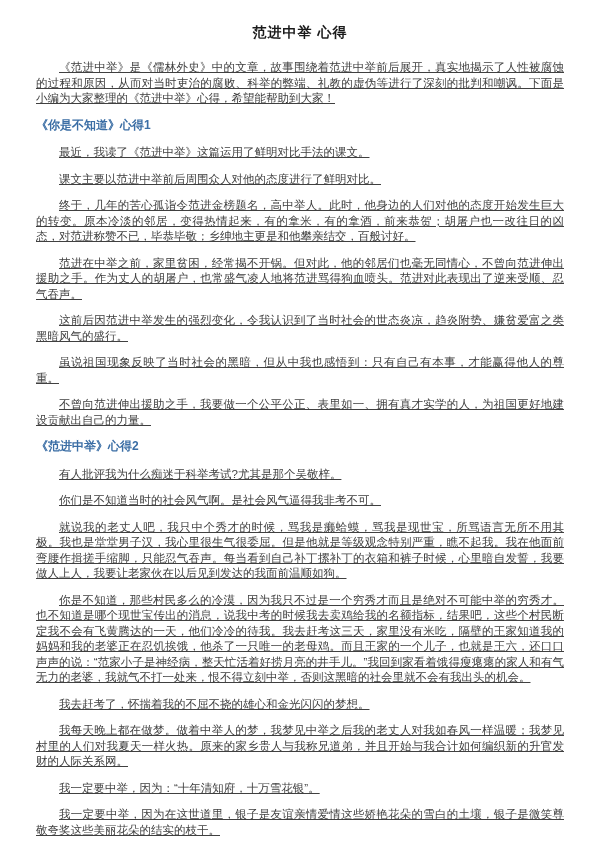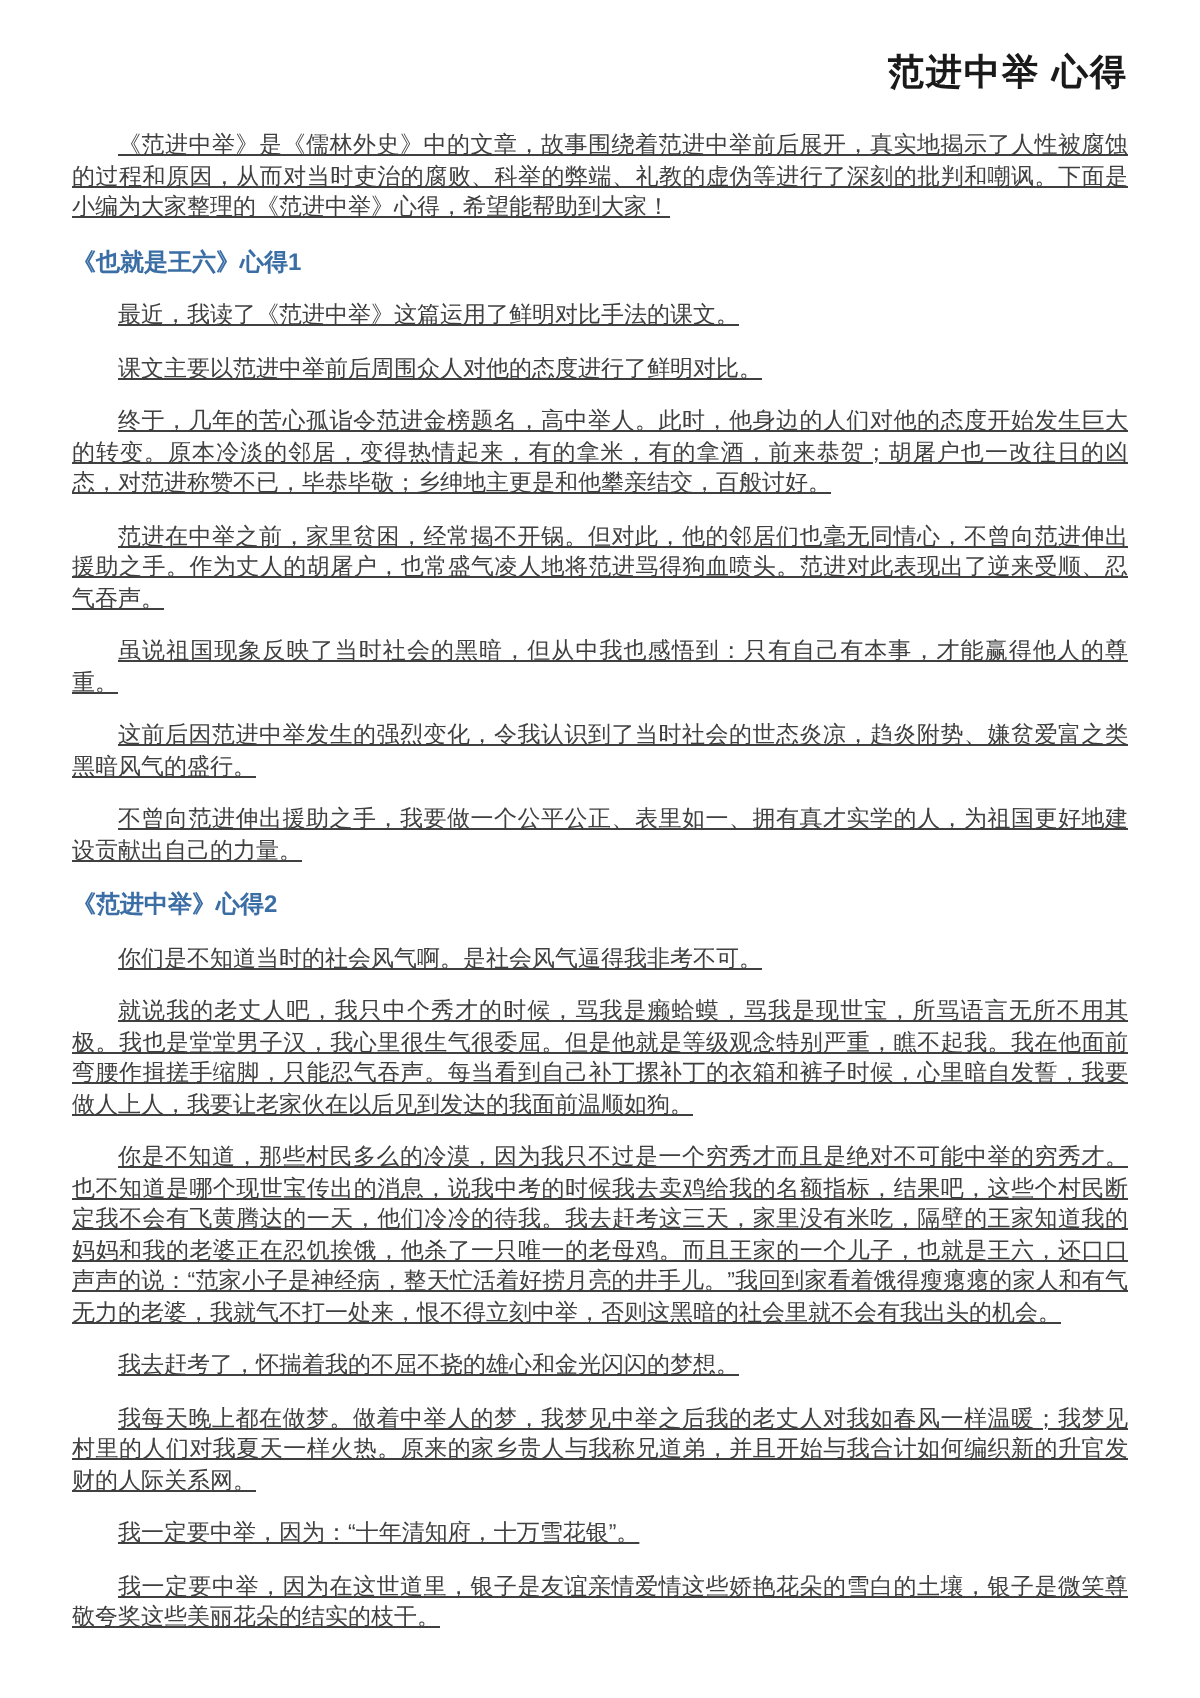--- a/index.html
+++ b/index.html
@@ -14,24 +14,24 @@
     font-family:"Liberation Sans","DejaVu Sans",sans-serif;
     width:600px;
   }
   .page{
     width:600px;
     min-height:849px;
     background:var(--bg);
     padding:16px 36px 20px 36px;
   }
   .title{
-    font-size:18px;
+    font-size:14px;
     font-weight:bold;
     color:var(--title-color);
-    text-align:right;
+    text-align:center;
     letter-spacing:1px;
     margin:8px 0 18px 0;
   }
   .para{
     font-size:11.5px;
     line-height:15.5px;
     color:var(--text-color);
     text-align:justify;
     text-indent:2em;
     margin-bottom:11px;
@@ -46,29 +46,30 @@
     margin:4px 0 12px 0;
   }
 </style>
 </head>
 <body>
 
 <div class="page">
   <h1 class="title">范进中举 心得</h1>
   <div>
       <p class="para">《范进中举》是《儒林外史》中的文章，故事围绕着范进中举前后展开，真实地揭示了人性被腐蚀的过程和原因，从而对当时吏治的腐败、科举的弊端、礼教的虚伪等进行了深刻的批判和嘲讽。下面是小编为大家整理的《范进中举》心得，希望能帮助到大家！</p>
-      <h2 class="section-heading">《也就是王六》心得1</h2>
+      <h2 class="section-heading">《你是不知道》心得1</h2>
       <p class="para">最近，我读了《范进中举》这篇运用了鲜明对比手法的课文。</p>
       <p class="para">课文主要以范进中举前后周围众人对他的态度进行了鲜明对比。</p>
       <p class="para">终于，几年的苦心孤诣令范进金榜题名，高中举人。此时，他身边的人们对他的态度开始发生巨大的转变。原本冷淡的邻居，变得热情起来，有的拿米，有的拿酒，前来恭贺；胡屠户也一改往日的凶态，对范进称赞不已，毕恭毕敬；乡绅地主更是和他攀亲结交，百般讨好。</p>
       <p class="para">范进在中举之前，家里贫困，经常揭不开锅。但对此，他的邻居们也毫无同情心，不曾向范进伸出援助之手。作为丈人的胡屠户，也常盛气凌人地将范进骂得狗血喷头。范进对此表现出了逆来受顺、忍气吞声。</p>
+      <p class="para">这前后因范进中举发生的强烈变化，令我认识到了当时社会的世态炎凉，趋炎附势、嫌贫爱富之类黑暗风气的盛行。</p>
       <p class="para">虽说祖国现象反映了当时社会的黑暗，但从中我也感悟到：只有自己有本事，才能赢得他人的尊重。</p>
-      <p class="para">这前后因范进中举发生的强烈变化，令我认识到了当时社会的世态炎凉，趋炎附势、嫌贫爱富之类黑暗风气的盛行。</p>
       <p class="para">不曾向范进伸出援助之手，我要做一个公平公正、表里如一、拥有真才实学的人，为祖国更好地建设贡献出自己的力量。</p>
       <h2 class="section-heading">《范进中举》心得2</h2>
+      <p class="para">有人批评我为什么痴迷于科举考试?尤其是那个吴敬梓。</p>
       <p class="para">你们是不知道当时的社会风气啊。是社会风气逼得我非考不可。</p>
       <p class="para">就说我的老丈人吧，我只中个秀才的时候，骂我是癞蛤蟆，骂我是现世宝，所骂语言无所不用其极。我也是堂堂男子汉，我心里很生气很委屈。但是他就是等级观念特别严重，瞧不起我。我在他面前弯腰作揖搓手缩脚，只能忍气吞声。每当看到自己补丁摞补丁的衣箱和裤子时候，心里暗自发誓，我要做人上人，我要让老家伙在以后见到发达的我面前温顺如狗。</p>
       <p class="para">你是不知道，那些村民多么的冷漠，因为我只不过是一个穷秀才而且是绝对不可能中举的穷秀才。也不知道是哪个现世宝传出的消息，说我中考的时候我去卖鸡给我的名额指标，结果吧，这些个村民断定我不会有飞黄腾达的一天，他们冷冷的待我。我去赶考这三天，家里没有米吃，隔壁的王家知道我的妈妈和我的老婆正在忍饥挨饿，他杀了一只唯一的老母鸡。而且王家的一个儿子，也就是王六，还口口声声的说：“范家小子是神经病，整天忙活着好捞月亮的井手儿。”我回到家看着饿得瘦瘪瘪的家人和有气无力的老婆，我就气不打一处来，恨不得立刻中举，否则这黑暗的社会里就不会有我出头的机会。</p>
       <p class="para">我去赶考了，怀揣着我的不屈不挠的雄心和金光闪闪的梦想。</p>
       <p class="para">我每天晚上都在做梦。做着中举人的梦，我梦见中举之后我的老丈人对我如春风一样温暖；我梦见村里的人们对我夏天一样火热。原来的家乡贵人与我称兄道弟，并且开始与我合计如何编织新的升官发财的人际关系网。</p>
       <p class="para">我一定要中举，因为：“十年清知府，十万雪花银”。</p>
       <p class="para">我一定要中举，因为在这世道里，银子是友谊亲情爱情这些娇艳花朵的雪白的土壤，银子是微笑尊敬夸奖这些美丽花朵的结实的枝干。</p>
     </div>
 </div>
 

